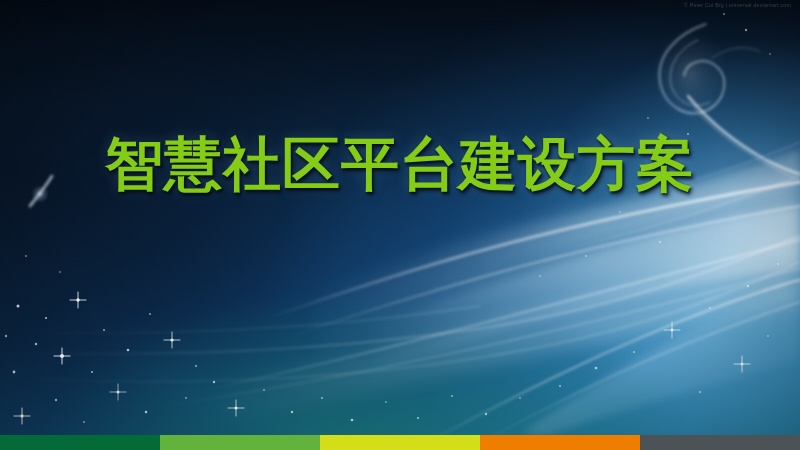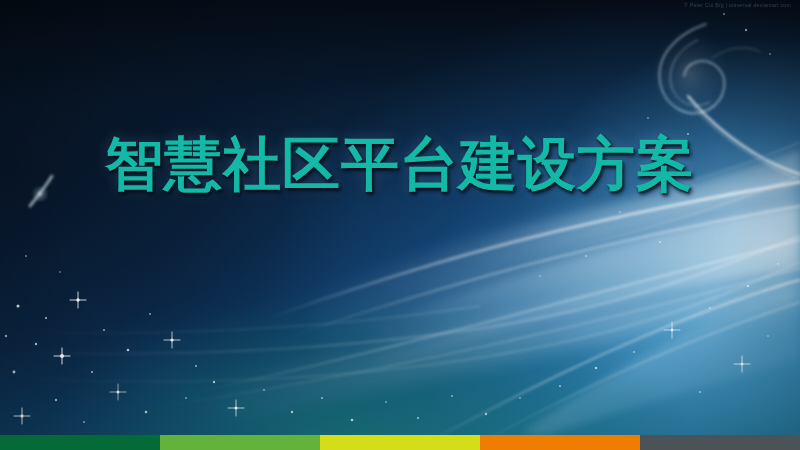--- a/index.html
+++ b/index.html
@@ -114,21 +114,21 @@
   .title-wrap {
     position: absolute;
     left: 0;
     top: 132px;
     width: 800px;
     text-align: center;
     z-index: 40;
   }
   .title-text {
     display: inline-block;
-    color: #14b8a6;
+    color: #84cc16;
     font-family: "DejaVu Sans", "Liberation Sans", sans-serif;
     font-size: 58px;
     font-weight: bold;
     letter-spacing: 1px;
     line-height: 1.12;
     white-space: nowrap;
     text-shadow:
       2px 3px 4px rgba(2,10,22,0.78),
       1px 2px 2px rgba(2,10,22,0.55),
       0 0 14px rgba(150,205,240,0.22);

